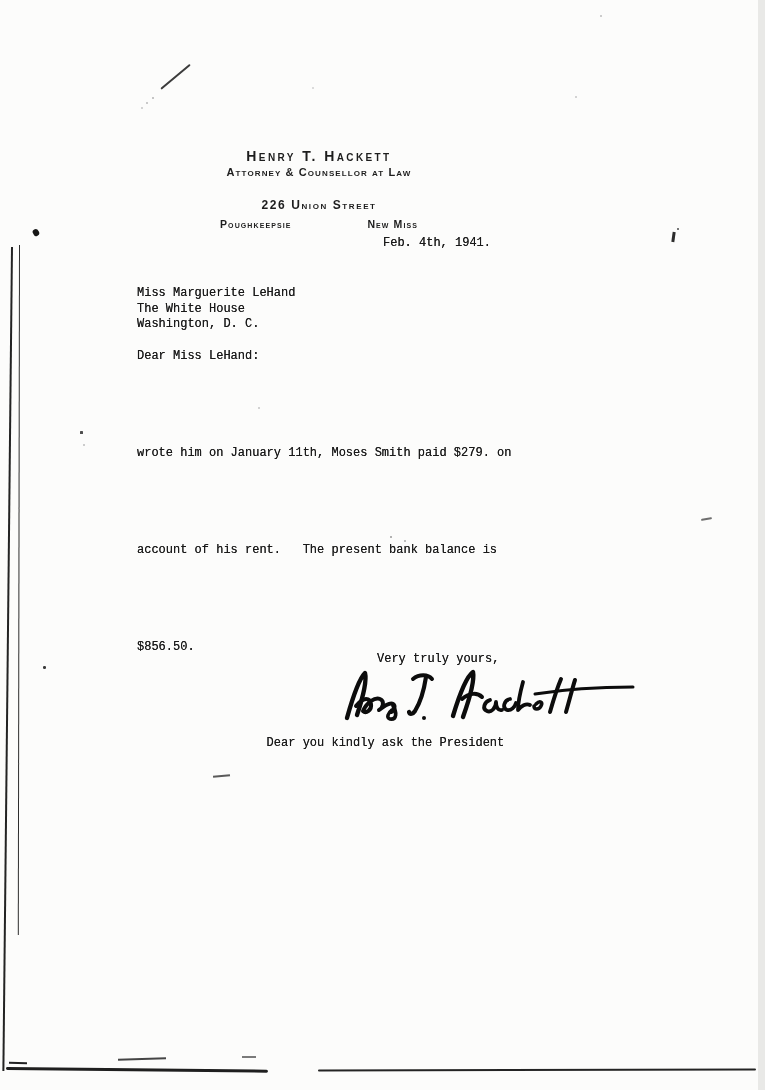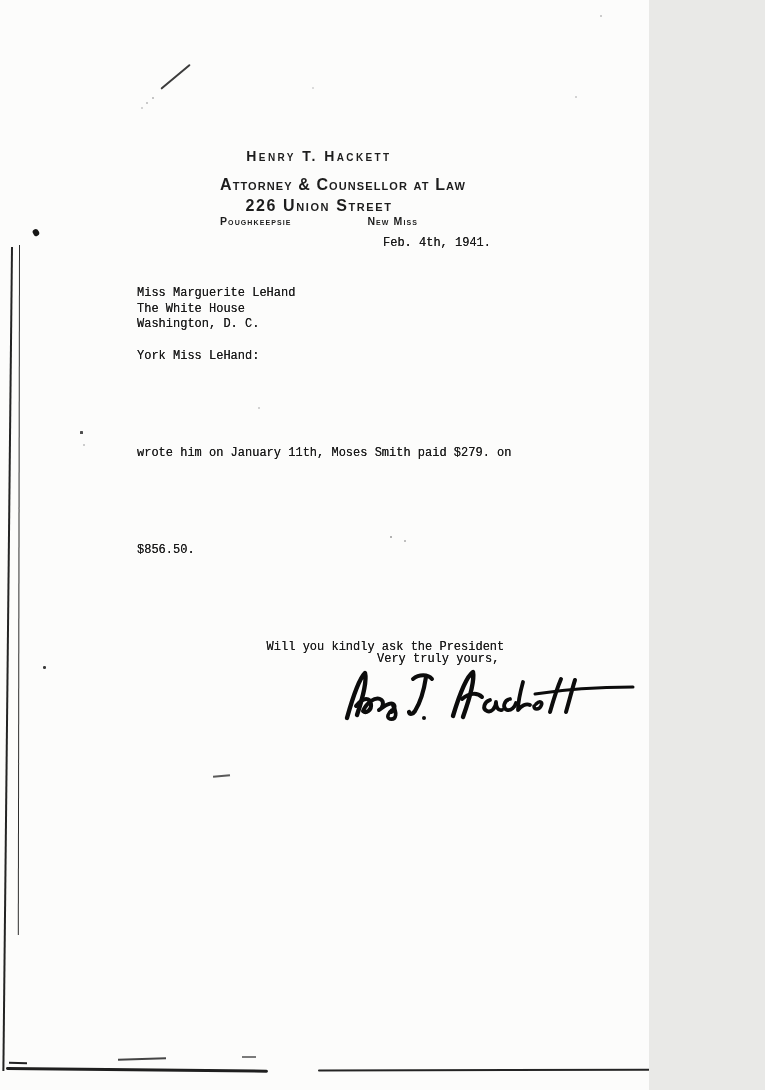--- a/index.html
+++ b/index.html
@@ -1,32 +1,32 @@
 <!DOCTYPE html>
 <html><head>
 <meta charset="utf-8">
 <style>
   html,body { margin:0; padding:0; background:#e9e9e7; }
   .page {
-    position:relative; width:649px; height:1090px;
+    position:relative; width:758px; height:1090px;
     background:#fcfcfb; overflow:hidden;
     font-family:"Liberation Mono", monospace;
     color:#1a1a1a;
   }
   
   .letterhead {
     position:absolute; left:220px; top:148px; width:198px;
     text-align:center;
     font-family:"Liberation Sans", sans-serif;
     font-variant:small-caps; font-weight:bold; color:#1d1d1d;
   }
   .lh-name   { font-size:14px; letter-spacing:2.4px; white-space:nowrap; }
-  .lh-title  { font-size:16px; letter-spacing:1.1px; margin-top:12px; white-space:nowrap; }
-  .lh-street { font-size:16px; letter-spacing:1.6px; margin-top:3px; white-space:nowrap; }
-  .lh-cities { display:flex; justify-content:space-between; font-size:10.5px; letter-spacing:1.1px; margin-top:0; }
+  .lh-title  { font-size:11px; letter-spacing:1.1px; margin-top:2px; white-space:nowrap; }
+  .lh-street { font-size:12px; letter-spacing:1.6px; margin-top:20px; white-space:nowrap; }
+  .lh-cities { display:flex; justify-content:space-between; font-size:10.5px; letter-spacing:1.1px; margin-top:6px; }
   
   .tw { font-size:12px; color:#191919; text-shadow:0 0 0.5px rgba(25,25,25,0.85); }
   .date       { position:absolute; left:383px; top:236px; }
   .recipient  { position:absolute; left:137px; top:286px; line-height:15.6px; }
   .salutation { position:absolute; left:137px; top:349px; }
   .letterbody { position:absolute; left:137px; top:373px; line-height:32.2px; white-space:pre; }
   .closing    { position:absolute; left:377px; top:652px; }
   .signature  { position:absolute; left:340px; top:666px; width:300px; height:60px; }
   
   .mark { position:absolute; background:#2a2a2a; }
@@ -88,26 +88,27 @@
   </header>
 
   <div class="tw date">Feb. 4th, 1941.</div>
 
   <div class="tw recipient">
     <div>Miss Marguerite LeHand</div>
     <div>The White House</div>
     <div>Washington, D. C.</div>
   </div>
 
-  <div class="tw salutation">York Miss LeHand:</div>
+  <div class="tw salutation">Dear Miss LeHand:</div>
 
   <div class="tw letterbody">
     <div>wrote him on January 11th, Moses Smith paid $279. on</div>
+    <div>account of his rent.   The present bank balance is</div>
     <div>$856.50.</div>
-    <div>                  Will you kindly ask the President</div>
+    <div>                  Dear you kindly ask the President</div>
     
   </div>
 
   <div class="tw closing">Very truly yours,</div>
 
   <svg class="signature" viewBox="0 0 300 60" fill="none" stroke="#0c0c0c" stroke-linecap="round" stroke-linejoin="round">
     <path stroke-width="4.4" d="M7,52 C12,34 19,13 25,7 C27,15 22,34 17,49"></path>
     <path stroke-width="4" d="M16,40 C24,30 30,32 31,38 C32,44 26,48 23,45 C27,36 35,31 40,33 C45,35 43,42 39,44 C44,40 50,36 53,38 C56,40 54,45 51,46"></path>
     <path stroke-width="3.6" d="M53,40 C57,46 57,54 50,53 C46,52 48,47 52,44"></path>
     <path stroke-width="4" d="M73,13 C79,8 88,8 92,13"></path>

